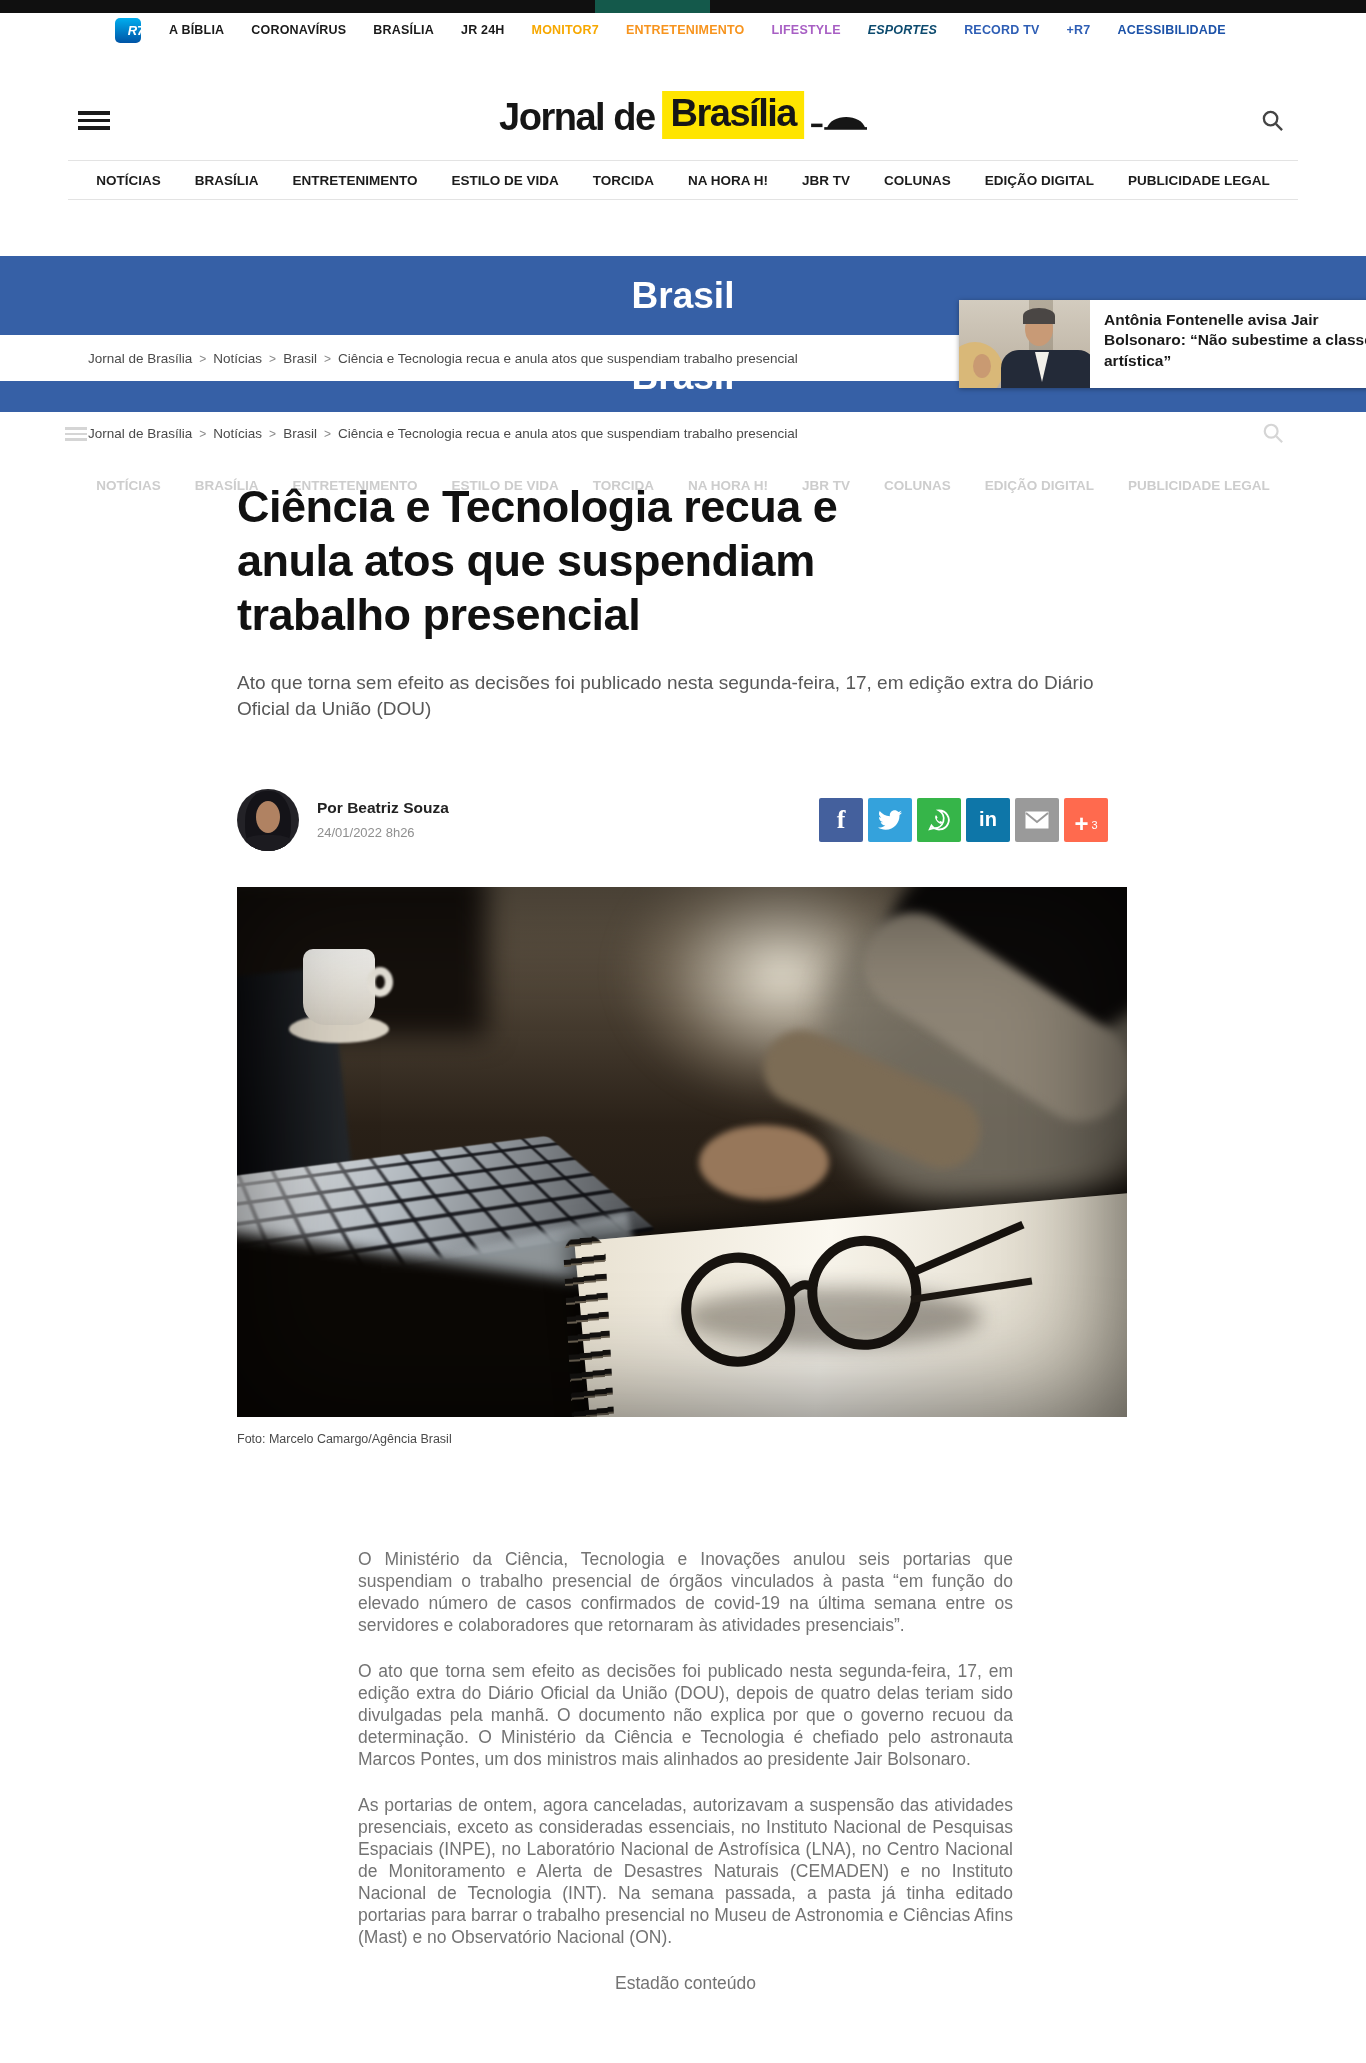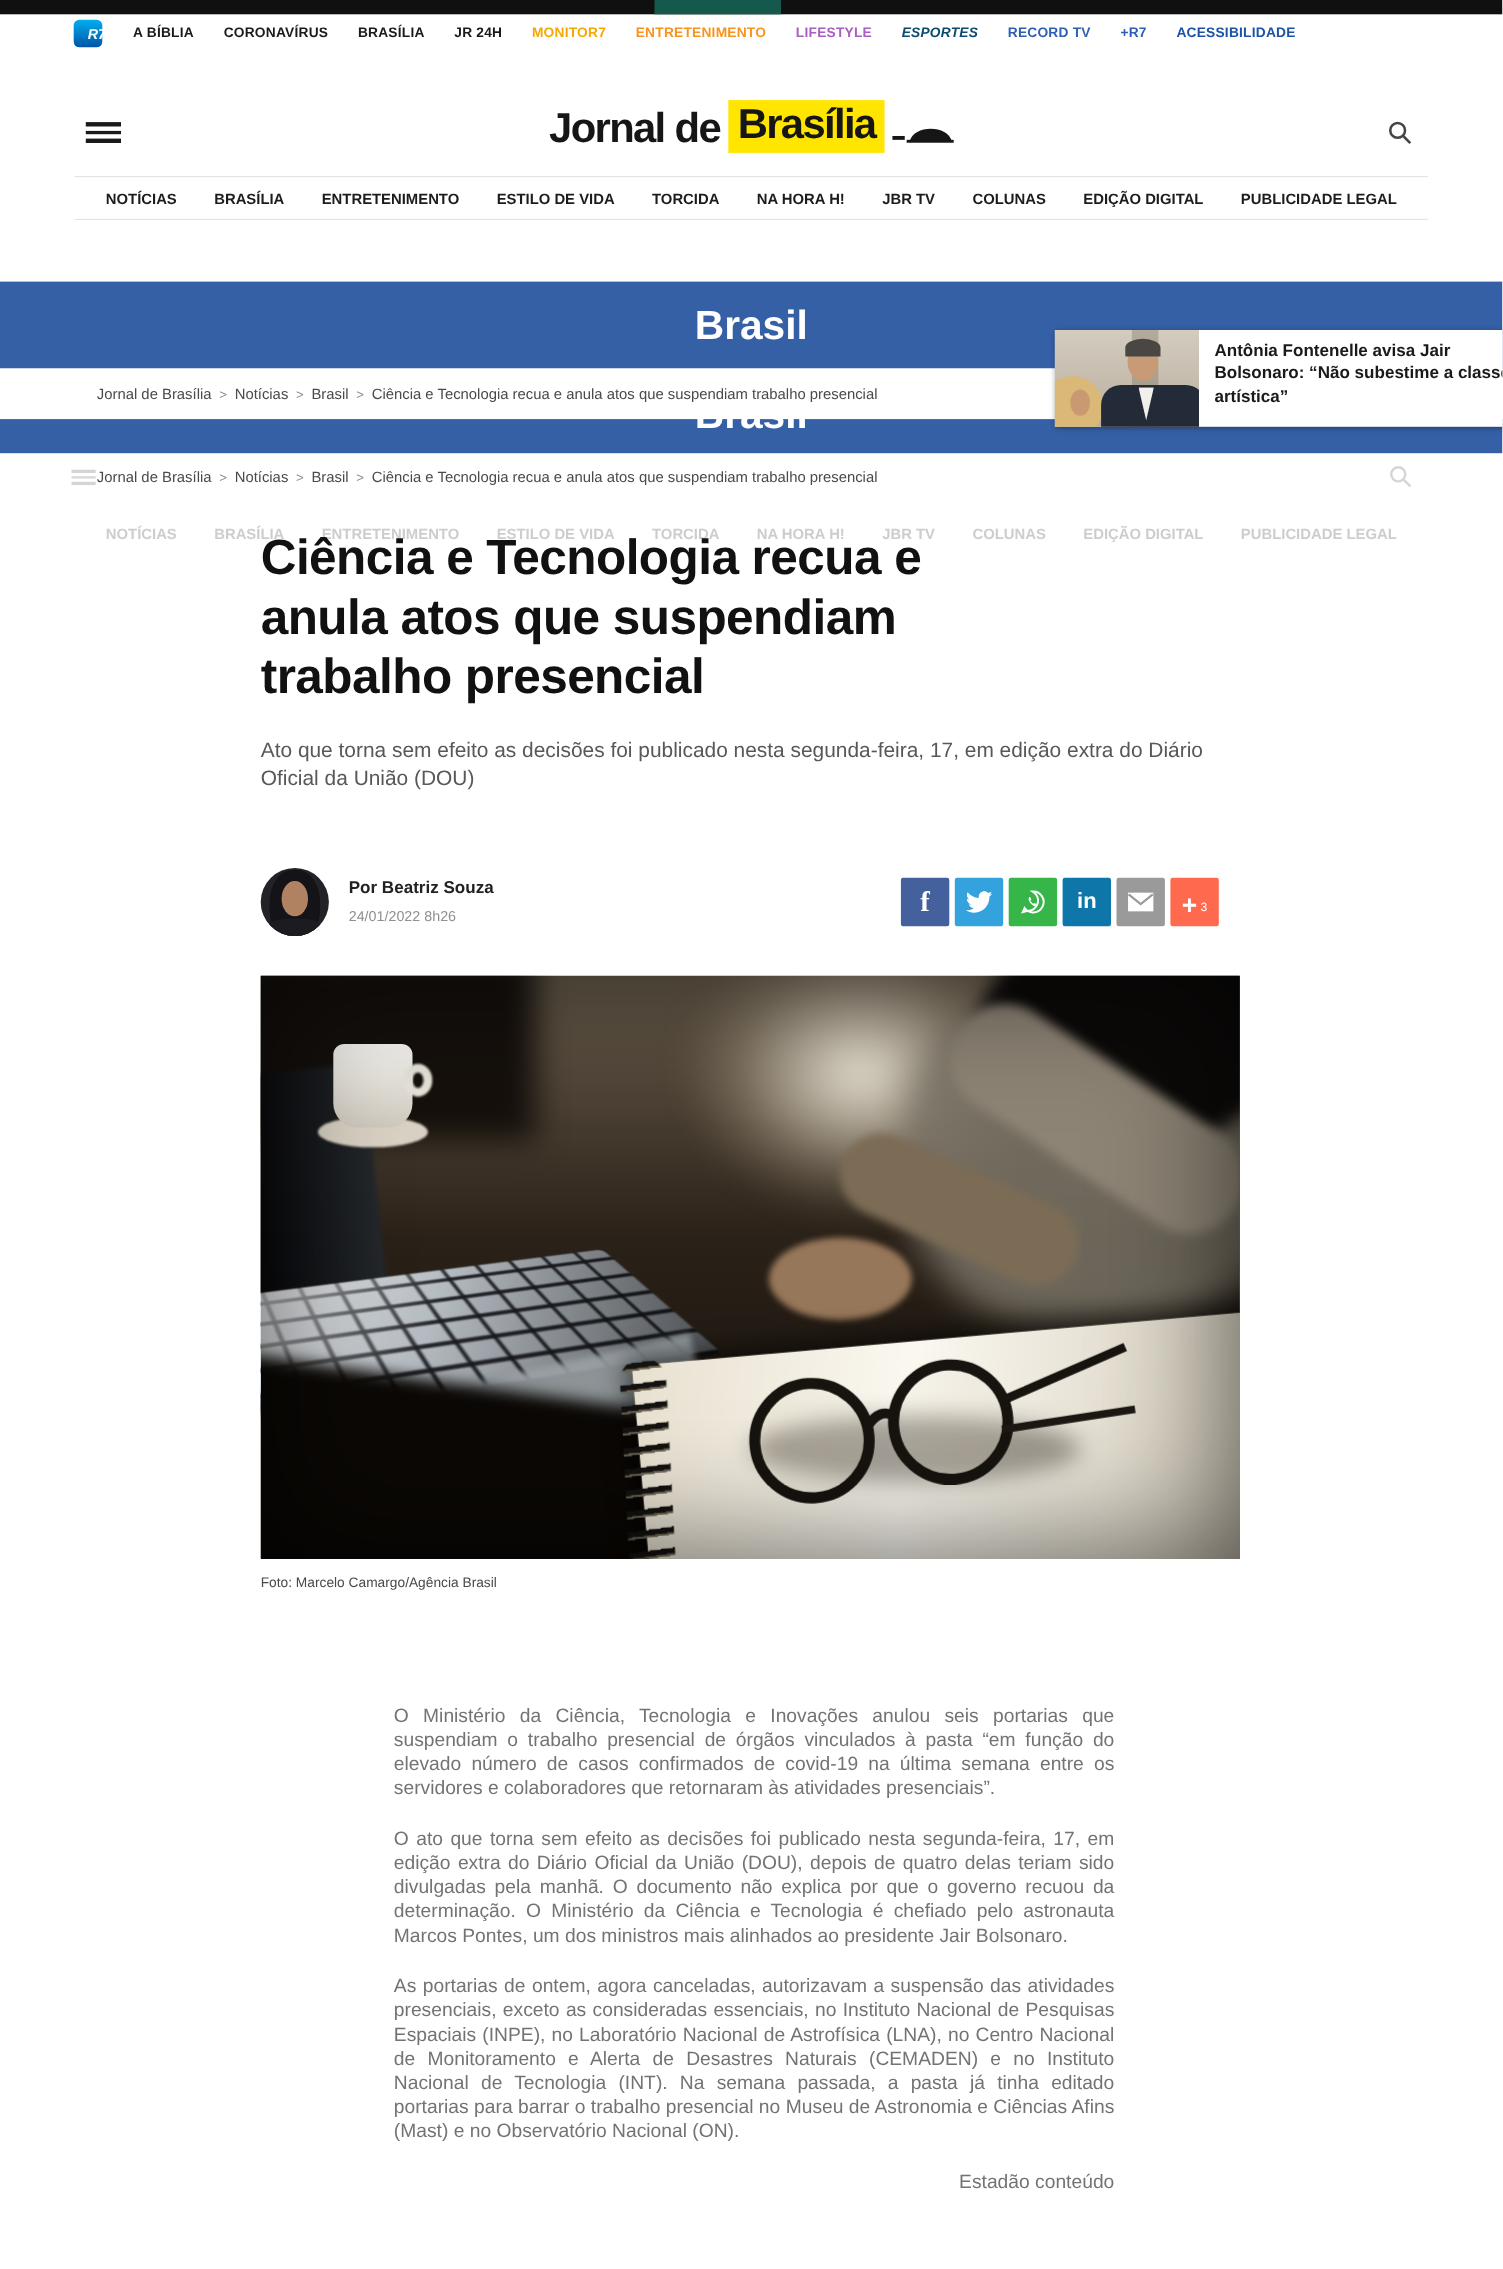--- a/index.html
+++ b/index.html
@@ -3,21 +3,21 @@
 <meta charset="utf-8">
 <style>
   * { margin:0; padding:0; box-sizing:border-box; }
   body { font-family:"Liberation Sans", sans-serif; background:#ffffff; }
   .page { width:1366px; height:2063px; position:relative; background:#fff; overflow:hidden; }
 
   
   .topbar-strip { height:13px; background:#101010; position:relative; }
   .topbar-strip .teal { position:absolute; left:595px; top:0; width:115px; height:13px; background:#14594b; }
   .topbar-menu { height:34px; background:#fff; display:flex; align-items:center; }
-  .r7-logo { margin-left:67px; width:26px; height:25px; border-radius:5px;
+  .r7-logo { margin-left:115px; width:26px; height:25px; border-radius:5px;
              background:linear-gradient(180deg,#00aeef,#0054a6); color:#fff; font-weight:bold;
              font-style:italic; font-size:13px; display:flex; align-items:center; justify-content:center;padding-left:16px; }
   .topbar-links { display:flex; gap:27px; margin-left:28px; }
   .topbar-links span { font-size:12.5px; font-weight:bold; letter-spacing:.2px; cursor:pointer; }
   .tl0,.tl1,.tl2,.tl3 { color:#1a1a1a; } .tl4 { color:#F7A800; } .tl5 { color:#F7941E; }
   .tl6 { color:#A85FC4; } .tl7 { color:#0c4a6e;font-style:italic; } .tl8,.tl9 { color:#2E5EB5; } .tl10 { color:#1C52A8; }
 
   
   .site-header { height:181px; background:#fff; }
   .header-row { height:113px; position:relative; }
@@ -134,21 +134,21 @@
             transform:rotate(2deg); filter:blur(.6px); }
   .h-glasses-shadow { position:absolute; left:445px; top:400px; width:300px; height:60px; background:rgba(40,32,22,.4);
                       border-radius:50%; filter:blur(10px); }
   .h-glasses { position:absolute; left:415px; top:315px; transform:rotate(-4deg); }
   .h-vignette { position:absolute; inset:0; box-shadow:inset 0 0 120px rgba(0,0,0,.65); }
 
   .credit { margin-top:15px; font-size:12.5px; color:#4a4a4a; }
 
   .body-copy { margin-top:102px; margin-left:121px; width:655px; }
   .body-copy p { font-size:17.5px; line-height:22px; color:#737373; text-align:justify; margin-bottom:24px; }
-  .body-copy p:last-child { text-align:right; margin-bottom:0; }
+  .body-copy p:last-child { text-align:center; margin-bottom:0; }
 </style>
 </head>
 <body>
 
 <div class="page">
 
   <div class="topbar-strip">
       <div class="teal"></div>
     </div>
   <div class="topbar-menu">

